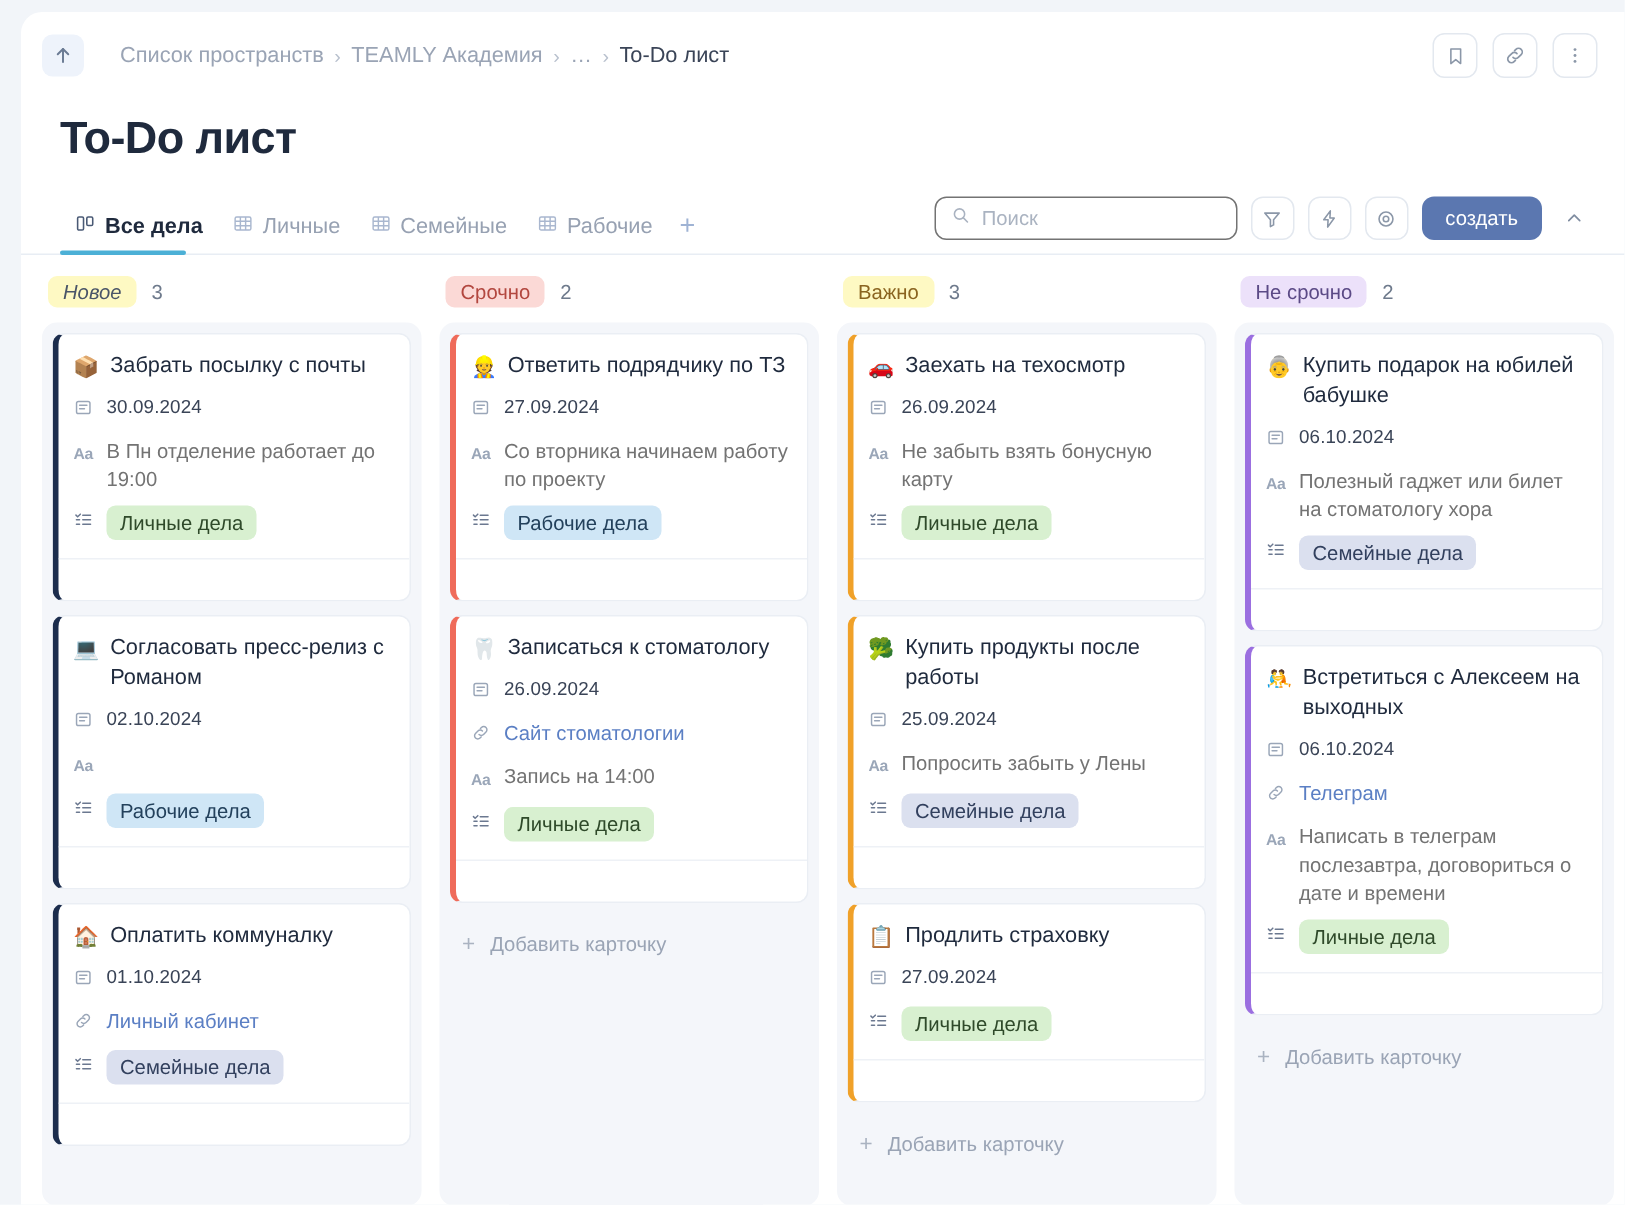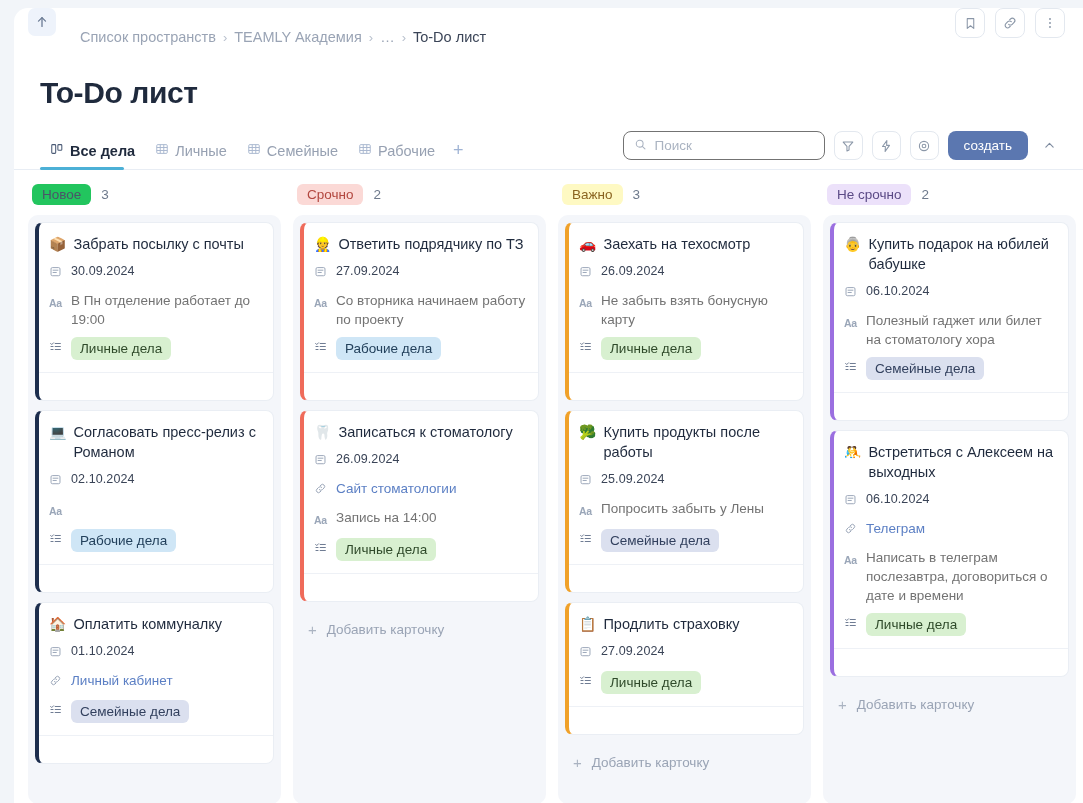--- a/index.html
+++ b/index.html
@@ -13,21 +13,21 @@
     position: absolute;
     left: 14px; top: 8px;
     width: 1069px; height: 795px;
     background: #ffffff;
     border-radius: 14px 0 0 0;
     overflow: hidden;
   }
   
   .topbar {
     height: 58px;
-    display: flex; 
+    display: flex; align-items: center;
     padding: 0 18px 0 14px;
   }
   .back-btn {
     width: 28px; height: 28px; border-radius: 7px;
     background: #eef3fb;
     display: flex; align-items: center; justify-content: center;
     color: #6b7b94; font-size: 15px; flex: 0 0 auto;
     cursor: pointer;
   }
   .breadcrumb {
@@ -276,21 +276,21 @@
             <path d="M3.5 10L8 5.5 12.5 10"></path>
           </svg>
       </div>
     </div>
     <div class="tab-underline"></div>
   </div>
 
   <div class="board" id="board">
       <div class="column">
         <div class="col-head">
-          <span class="col-badge" style="background: #22c55e; color: rgb(74, 85, 104);">Новое</span>
+          <span class="col-badge" style="background: #fef9c3; color: rgb(74, 85, 104); font-style: italic;">Новое</span>
           <span class="col-count">3</span>
         </div>
         <div class="col-body">
           <div class="card" style="border-left-color: rgb(28, 45, 77);">
             <div class="card-title">
               <span class="card-emoji">📦</span>
               <span>Забрать посылку с почты</span>
             </div>
             <div class="row">
               <span class="rw-icon"><svg width="13" height="13" viewBox="0 0 16 16" fill="none" stroke="#9aa6b8" stroke-width="1.2">

